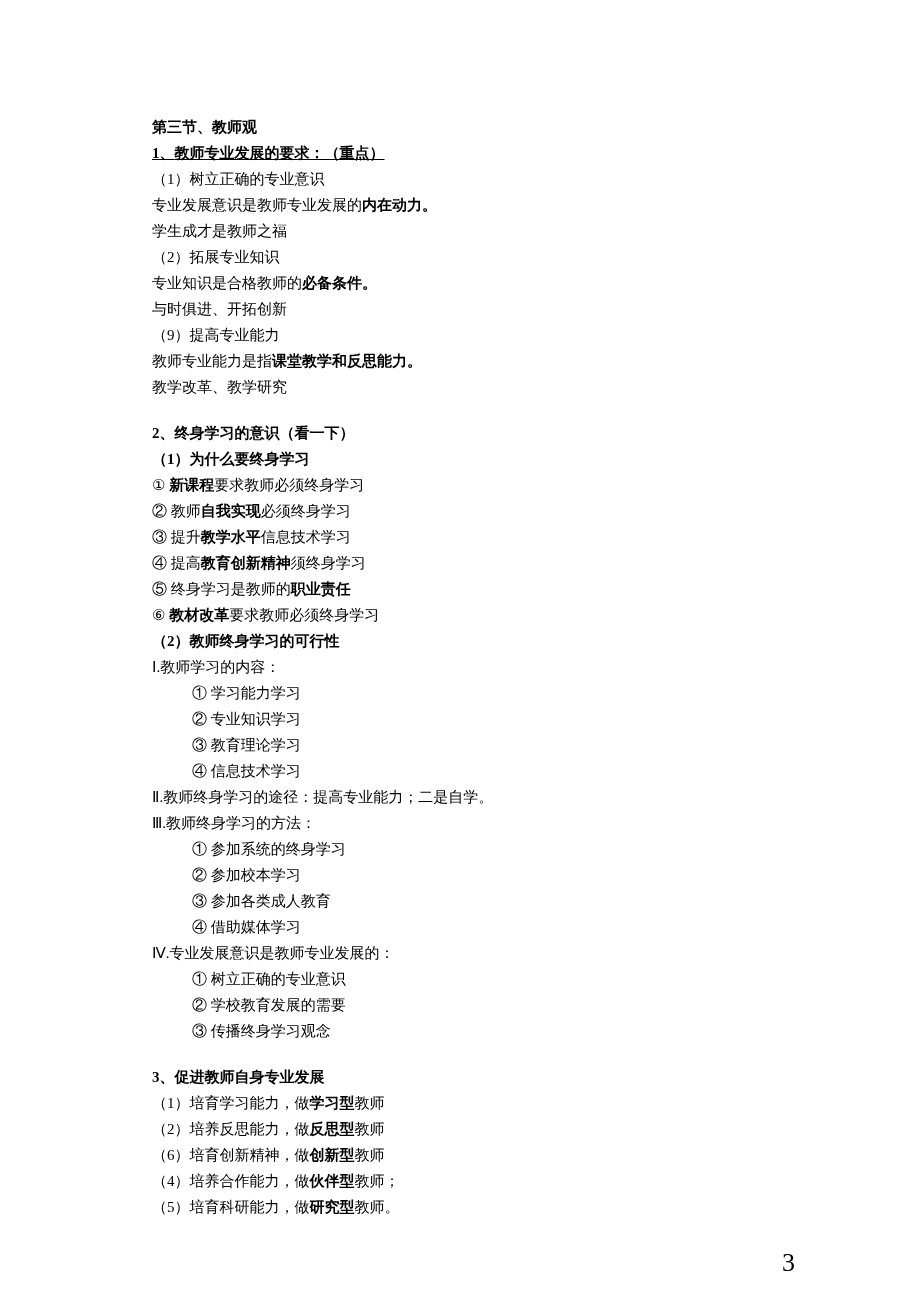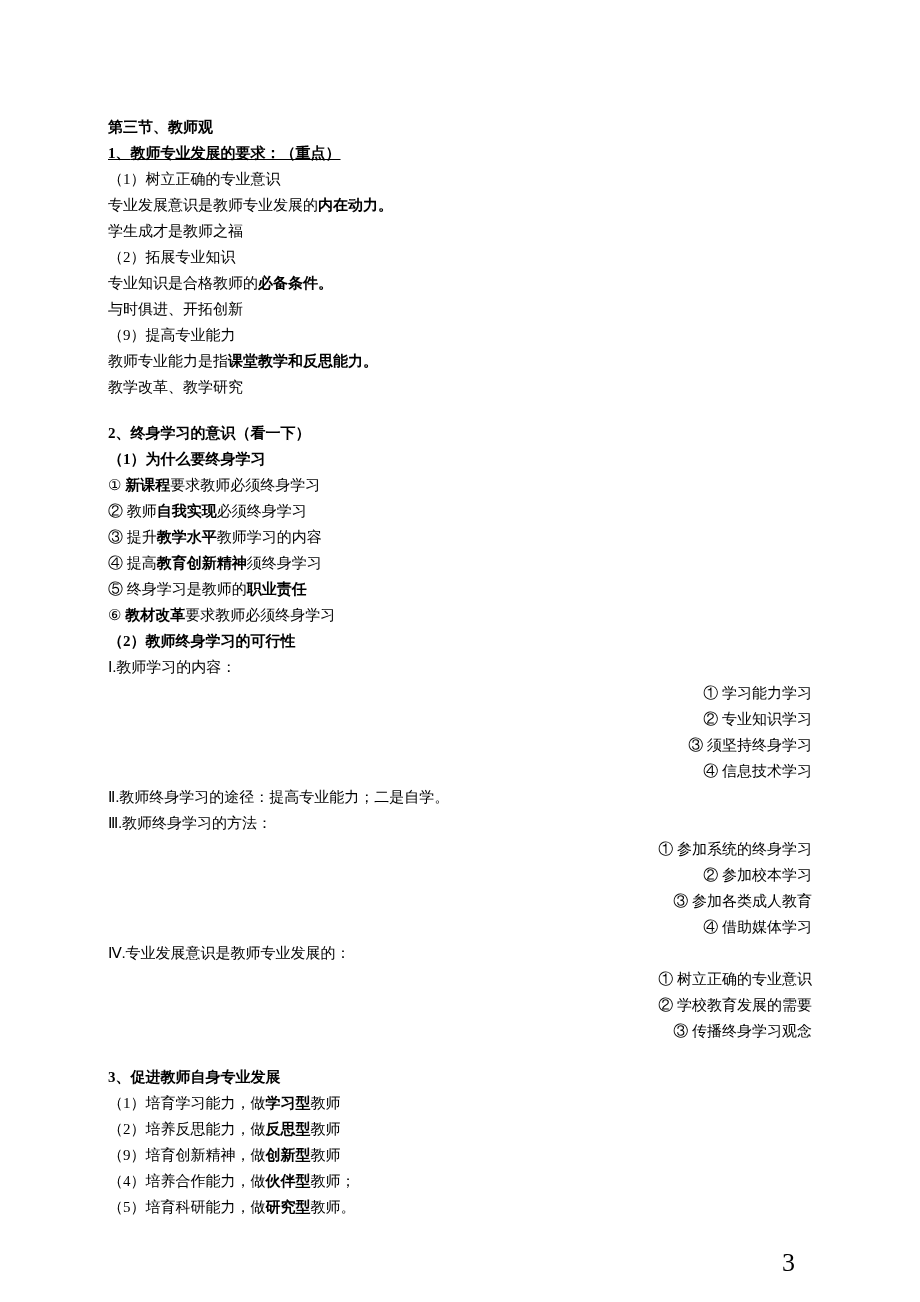--- a/index.html
+++ b/index.html
@@ -19,24 +19,24 @@
       position: relative;
     }
     .bold {
       font-weight: bold;
     }
     .underline {
       text-decoration: underline;
     }
     .line {
       margin-bottom: 2px;
+      margin-left: 44px;
     }
     .indent2 {
       padding-left: 40px;
-      text-align: right;
     }
     .spacer {
       height: 20px;
     }
     .page-number {
       position: absolute;
       bottom: 18px;
       right: 125px;
       font-size: 26px;
       font-family: "Times New Roman", serif;
@@ -72,37 +72,37 @@
 
 <div class="line bold">2、终身学习的意识（看一下）</div>
 <div class="line bold">（1）为什么要终身学习</div>
 <div class="line">
   <span>① </span><span class="bold">新课程</span><span>要求教师必须终身学习</span>
 </div>
 <div class="line">
   <span>② 教师</span><span class="bold">自我实现</span><span>必须终身学习</span>
 </div>
 <div class="line">
-  <span>③ 提升</span><span class="bold">教学水平</span><span>教师学习的内容</span>
+  <span>③ 提升</span><span class="bold">教学水平</span><span>信息技术学习</span>
 </div>
 <div class="line">
   <span>④ 提高</span><span class="bold">教育创新精神</span><span>须终身学习</span>
 </div>
 <div class="line">
   <span>⑤ 终身学习是教师的</span><span class="bold">职业责任</span>
 </div>
 <div class="line">
   <span>⑥ </span><span class="bold">教材改革</span><span>要求教师必须终身学习</span>
 </div>
 <div class="line bold">（2）教师终身学习的可行性</div>
 
 <div class="line">Ⅰ.教师学习的内容：</div>
 <div class="line indent2">① 学习能力学习</div>
 <div class="line indent2">② 专业知识学习</div>
-<div class="line indent2">③ 须坚持终身学习</div>
+<div class="line indent2">③ 教育理论学习</div>
 <div class="line indent2">④ 信息技术学习</div>
 
 <div class="line">Ⅱ.教师终身学习的途径：提高专业能力；二是自学。</div>
 
 <div class="line">Ⅲ.教师终身学习的方法：</div>
 <div class="line indent2">① 参加系统的终身学习</div>
 <div class="line indent2">② 参加校本学习</div>
 <div class="line indent2">③ 参加各类成人教育</div>
 <div class="line indent2">④ 借助媒体学习</div>
 
@@ -114,21 +114,21 @@
 <div class="spacer"></div>
 
 <div class="line bold">3、促进教师自身专业发展</div>
 <div class="line">
   <span>（1）培育学习能力，做</span><span class="bold">学习型</span><span>教师</span>
 </div>
 <div class="line">
   <span>（2）培养反思能力，做</span><span class="bold">反思型</span><span>教师</span>
 </div>
 <div class="line">
-  <span>（9）培育创新精神，做</span><span class="bold">创新型</span><span>教师</span>
+  <span>（6）培育创新精神，做</span><span class="bold">创新型</span><span>教师</span>
 </div>
 <div class="line">
   <span>（4）培养合作能力，做</span><span class="bold">伙伴型</span><span>教师；</span>
 </div>
 <div class="line">
   <span>（5）培育科研能力，做</span><span class="bold">研究型</span><span>教师。</span>
 </div>
 
 <div class="page-number">3</div>
 

